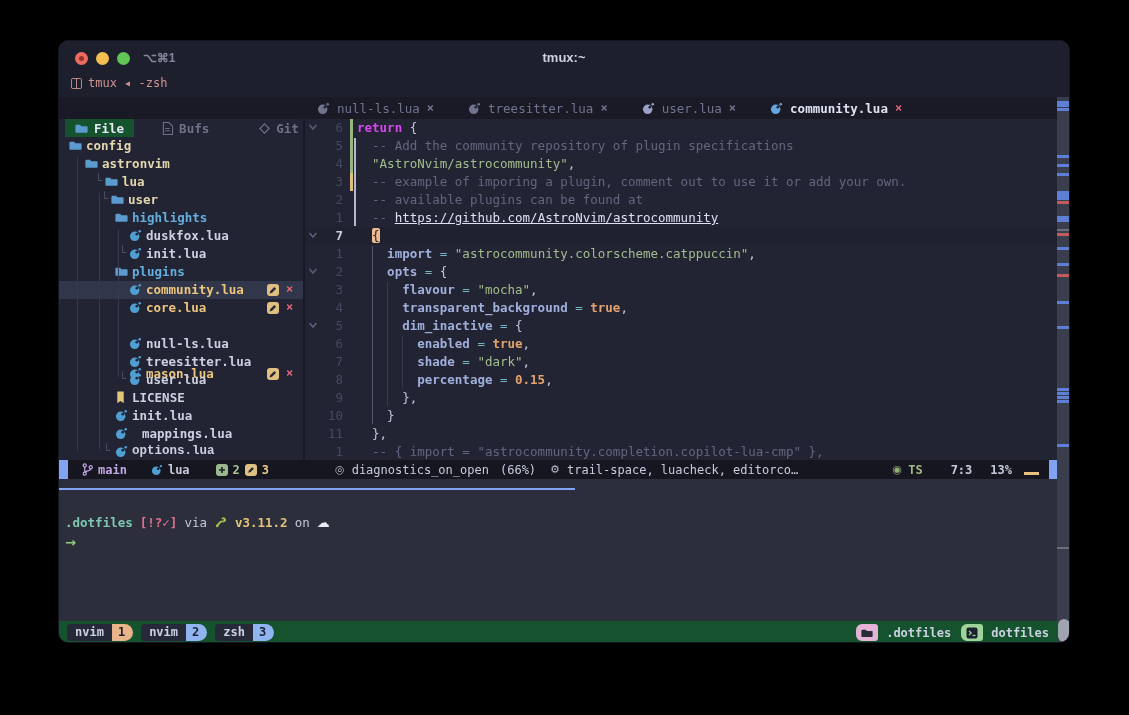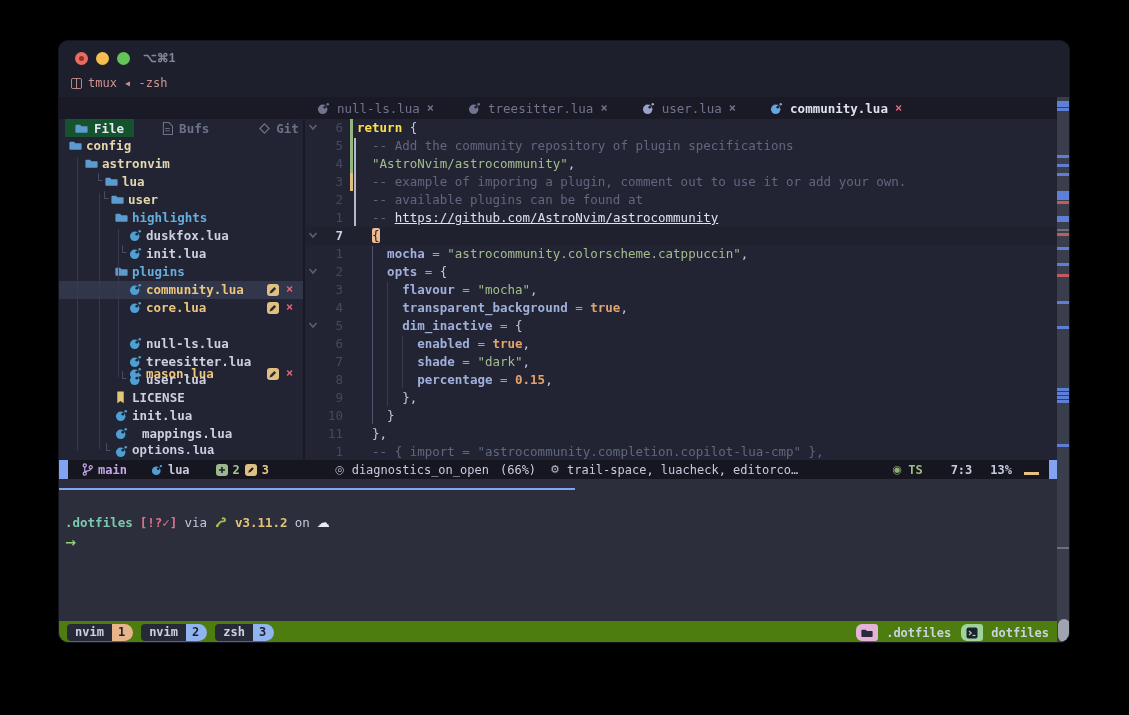--- a/index.html
+++ b/index.html
@@ -48,21 +48,21 @@
   .editor{position:absolute;left:246px;top:78px;width:752px;height:342px;background:#232433;overflow:hidden;}
   .code-row{position:absolute;left:0;width:100%;height:18px;font-size:12.5px;white-space:pre;}
   .code-row.curline{background:#20212f;}
   .cr-fold{position:absolute;left:3px;top:3px;width:11px;height:11px;}
   .cr-num{position:absolute;left:8px;top:1px;width:30px;text-align:right;color:#454960;}
   .cr-num.cur{color:#ccd0e4;font-weight:700;}
   .cr-sign{position:absolute;left:45px;top:0;width:3px;height:18px;}
   .sign-add{background:#96b680;}
   .sign-chg{background:#e0c080;}
   .cr-text{position:absolute;left:52px;top:1px;}
-  .sg-kw{color:#fde047;font-weight:700;}
+  .sg-kw{color:#d946ef;font-weight:700;}
   .sg-str{color:#a3be8c;}
   .sg-com{color:#62667f;}
   .sg-id{color:#9fb0dc;font-weight:700;}
   .sg-op{color:#74b5c2;}
   .sg-num{color:#e3a36c;font-weight:700;}
   .sg-pun{color:#c3c8dd;}
   .sg-url{color:#dde1f1;text-decoration:underline;}
   .sg-cur{background:#eebb90;color:#1b1c28;border-radius:2px;}
   .eguide{position:absolute;width:1px;}
   
@@ -89,21 +89,21 @@
   
   .shell{position:absolute;left:0;top:438px;width:998px;height:142px;background:#2c2e3c;}
   .pane-border{position:absolute;left:0;top:9px;width:516px;height:2px;background:#80a5f7;}
   .prompt{position:absolute;left:6px;top:36px;display:flex;align-items:center;gap:7px;font-size:12.5px;color:#c3c7da;}
   .pr-dir{color:#7ec8b2;font-weight:700;}
   .pr-git{color:#e2718e;font-weight:700;}
   .pr-ver{color:#e4c477;font-weight:700;}
   .pr-cloud{font-family:"DejaVu Sans",sans-serif;color:#e8ecf5;font-size:13px;}
   .prompt-arrow{position:absolute;left:6px;top:56px;color:#8fce7a;font-weight:700;font-size:13px;font-family:"DejaVu Sans",sans-serif;}
   
-  .tmuxbar{position:absolute;left:0;top:580px;width:998px;height:23px;background:#4d7c0f;display:flex;align-items:center;font-size:12px;font-weight:700;}
+  .tmuxbar{position:absolute;left:0;top:580px;width:998px;height:23px;background:#14532d;display:flex;align-items:center;font-size:12px;font-weight:700;}
   .tw{display:flex;align-items:center;margin-left:8px;height:17px;}
   .tw-name{background:#262938;color:#ccd1e2;padding:0 8px;height:17px;line-height:17px;border-radius:4px 0 0 4px;}
   .tw-num{height:17px;line-height:17px;padding:0 8px 0 6px;border-radius:0 9px 9px 0;color:#1d2030;}
   .tw-num.blue{background:#8fb4f0;}
   .tw-num.orange{background:#e9b489;}
   .tmux-right{margin-left:auto;display:flex;align-items:center;margin-right:8px;gap:10px;}
   .trt{display:flex;align-items:center;gap:8px;color:#ccd1e2;}
   .trt-badge{width:22px;height:17px;border-radius:6px 3px 3px 6px;display:flex;align-items:center;justify-content:center;}
   
   .scrollcol{position:absolute;left:998px;top:56px;width:14px;height:547px;background:#3a3d4b;}
@@ -120,20 +120,21 @@
 <div class="stage">
   <div class="window">
 
     <div class="titlebar">
       <div class="lights">
         <div class="light red"></div>
         <div class="light yellow"></div>
         <div class="light green"></div>
       </div>
       <span class="tb-shortcut">⌥⌘1</span>
+      <div class="tb-title">tmux:~</div>
       <div class="session-row">
         <span class="ico">
           <svg width="11" height="11" viewBox="0 0 12 12">
               <rect x="0.5" y="0.5" width="11" height="11" rx="1.5" fill="none" stroke="#cf9490"></rect>
               <line x1="6" y1="0.5" x2="6" y2="11.5" stroke="#cf9490"></line>
             </svg>
         </span>
         <span>tmux ◂ -zsh</span>
       </div>
     </div>
@@ -520,21 +521,21 @@
     </span>
     <span class="cr-num cur">7</span>
     <span class="cr-sign"></span>
     <span class="cr-text"><span class="sg-pun">  </span><span class="sg-cur">{</span></span>
   </div>
 
   <div class="code-row" style="top: 126px;">
     
     <span class="cr-num">1</span>
     <span class="cr-sign"></span>
-    <span class="cr-text"><span class="sg-id">    mocha</span><span class="sg-op"> = </span><span class="sg-str">"astrocommunity.colorscheme.catppuccin"</span><span class="sg-pun">,</span></span>
+    <span class="cr-text"><span class="sg-id">    import</span><span class="sg-op"> = </span><span class="sg-str">"astrocommunity.colorscheme.catppuccin"</span><span class="sg-pun">,</span></span>
   </div>
 
   <div class="code-row" style="top: 144px;">
     <span class="cr-fold ico">
       <svg width="10" height="10" viewBox="0 0 10 10">
               <polyline points="1.5,3 5,7 8.5,3" fill="none" stroke="#5a5e78" stroke-width="1.6"></polyline>
             </svg>
     </span>
     <span class="cr-num">2</span>
     <span class="cr-sign"></span>

